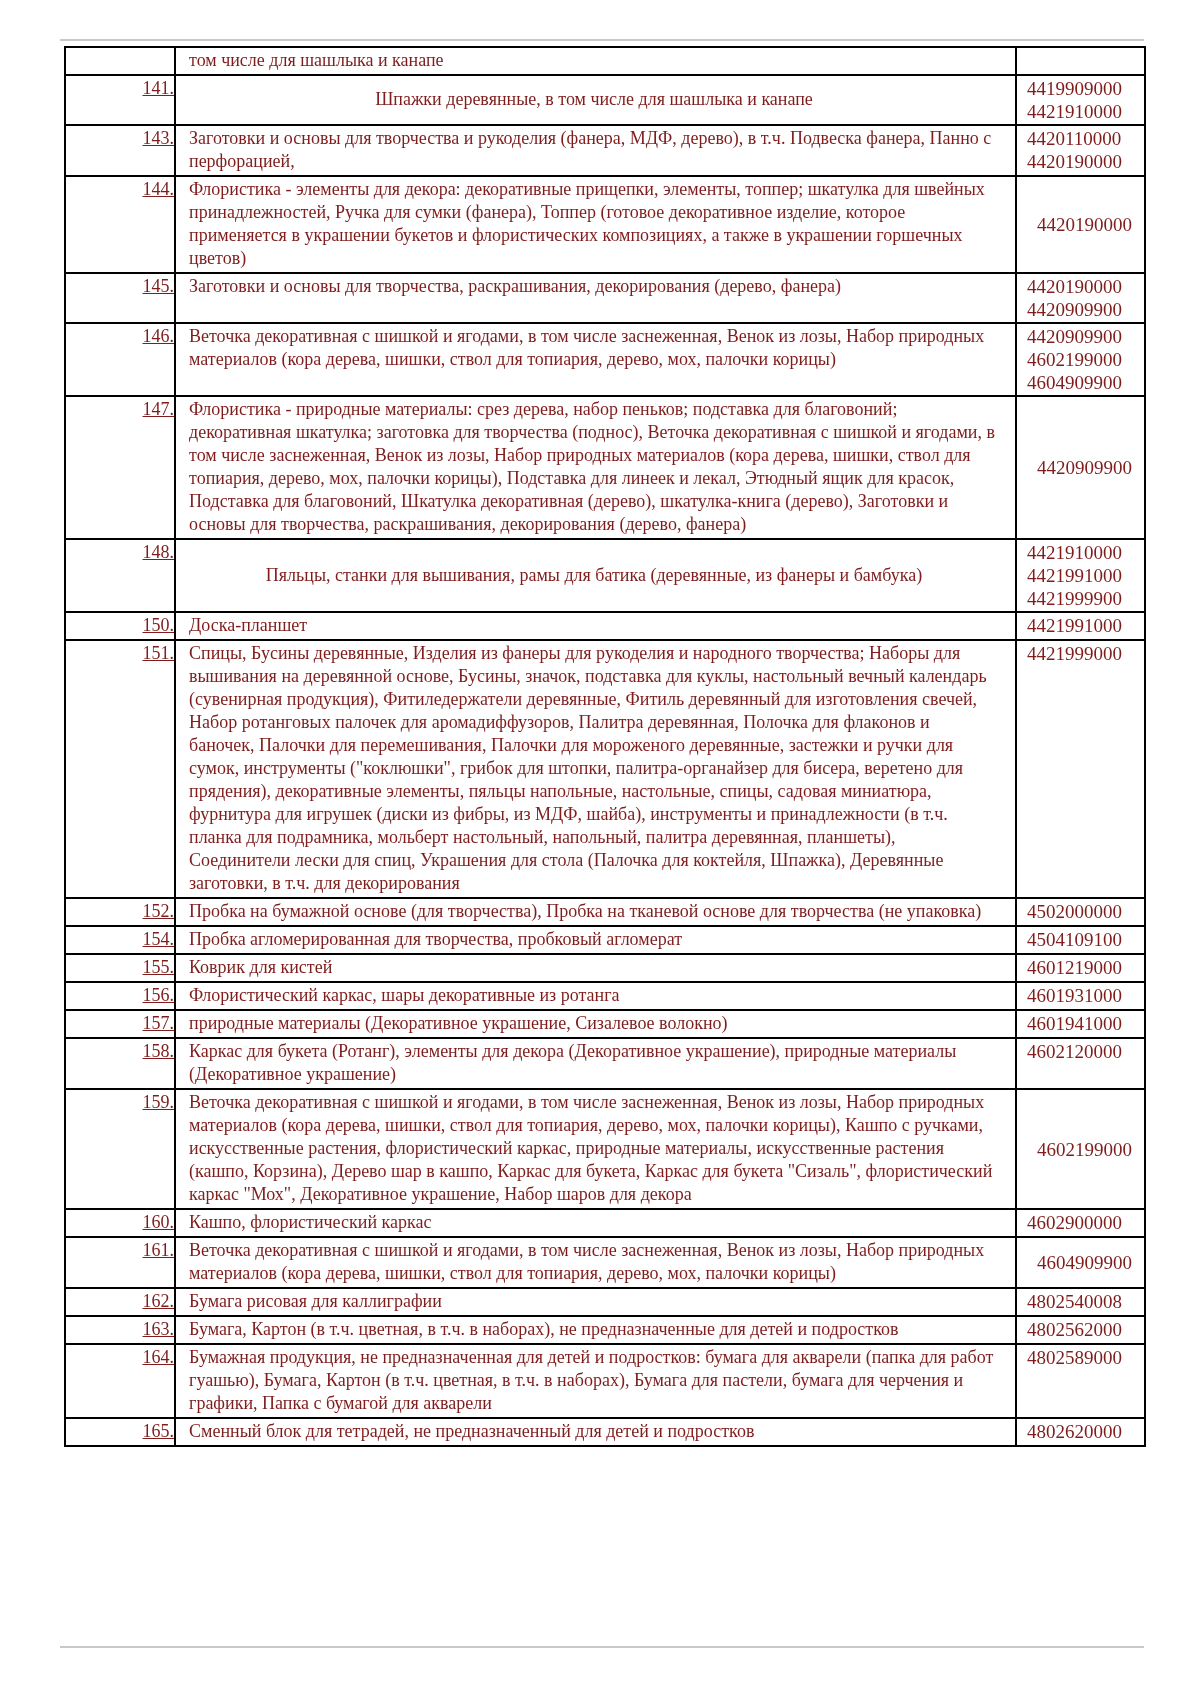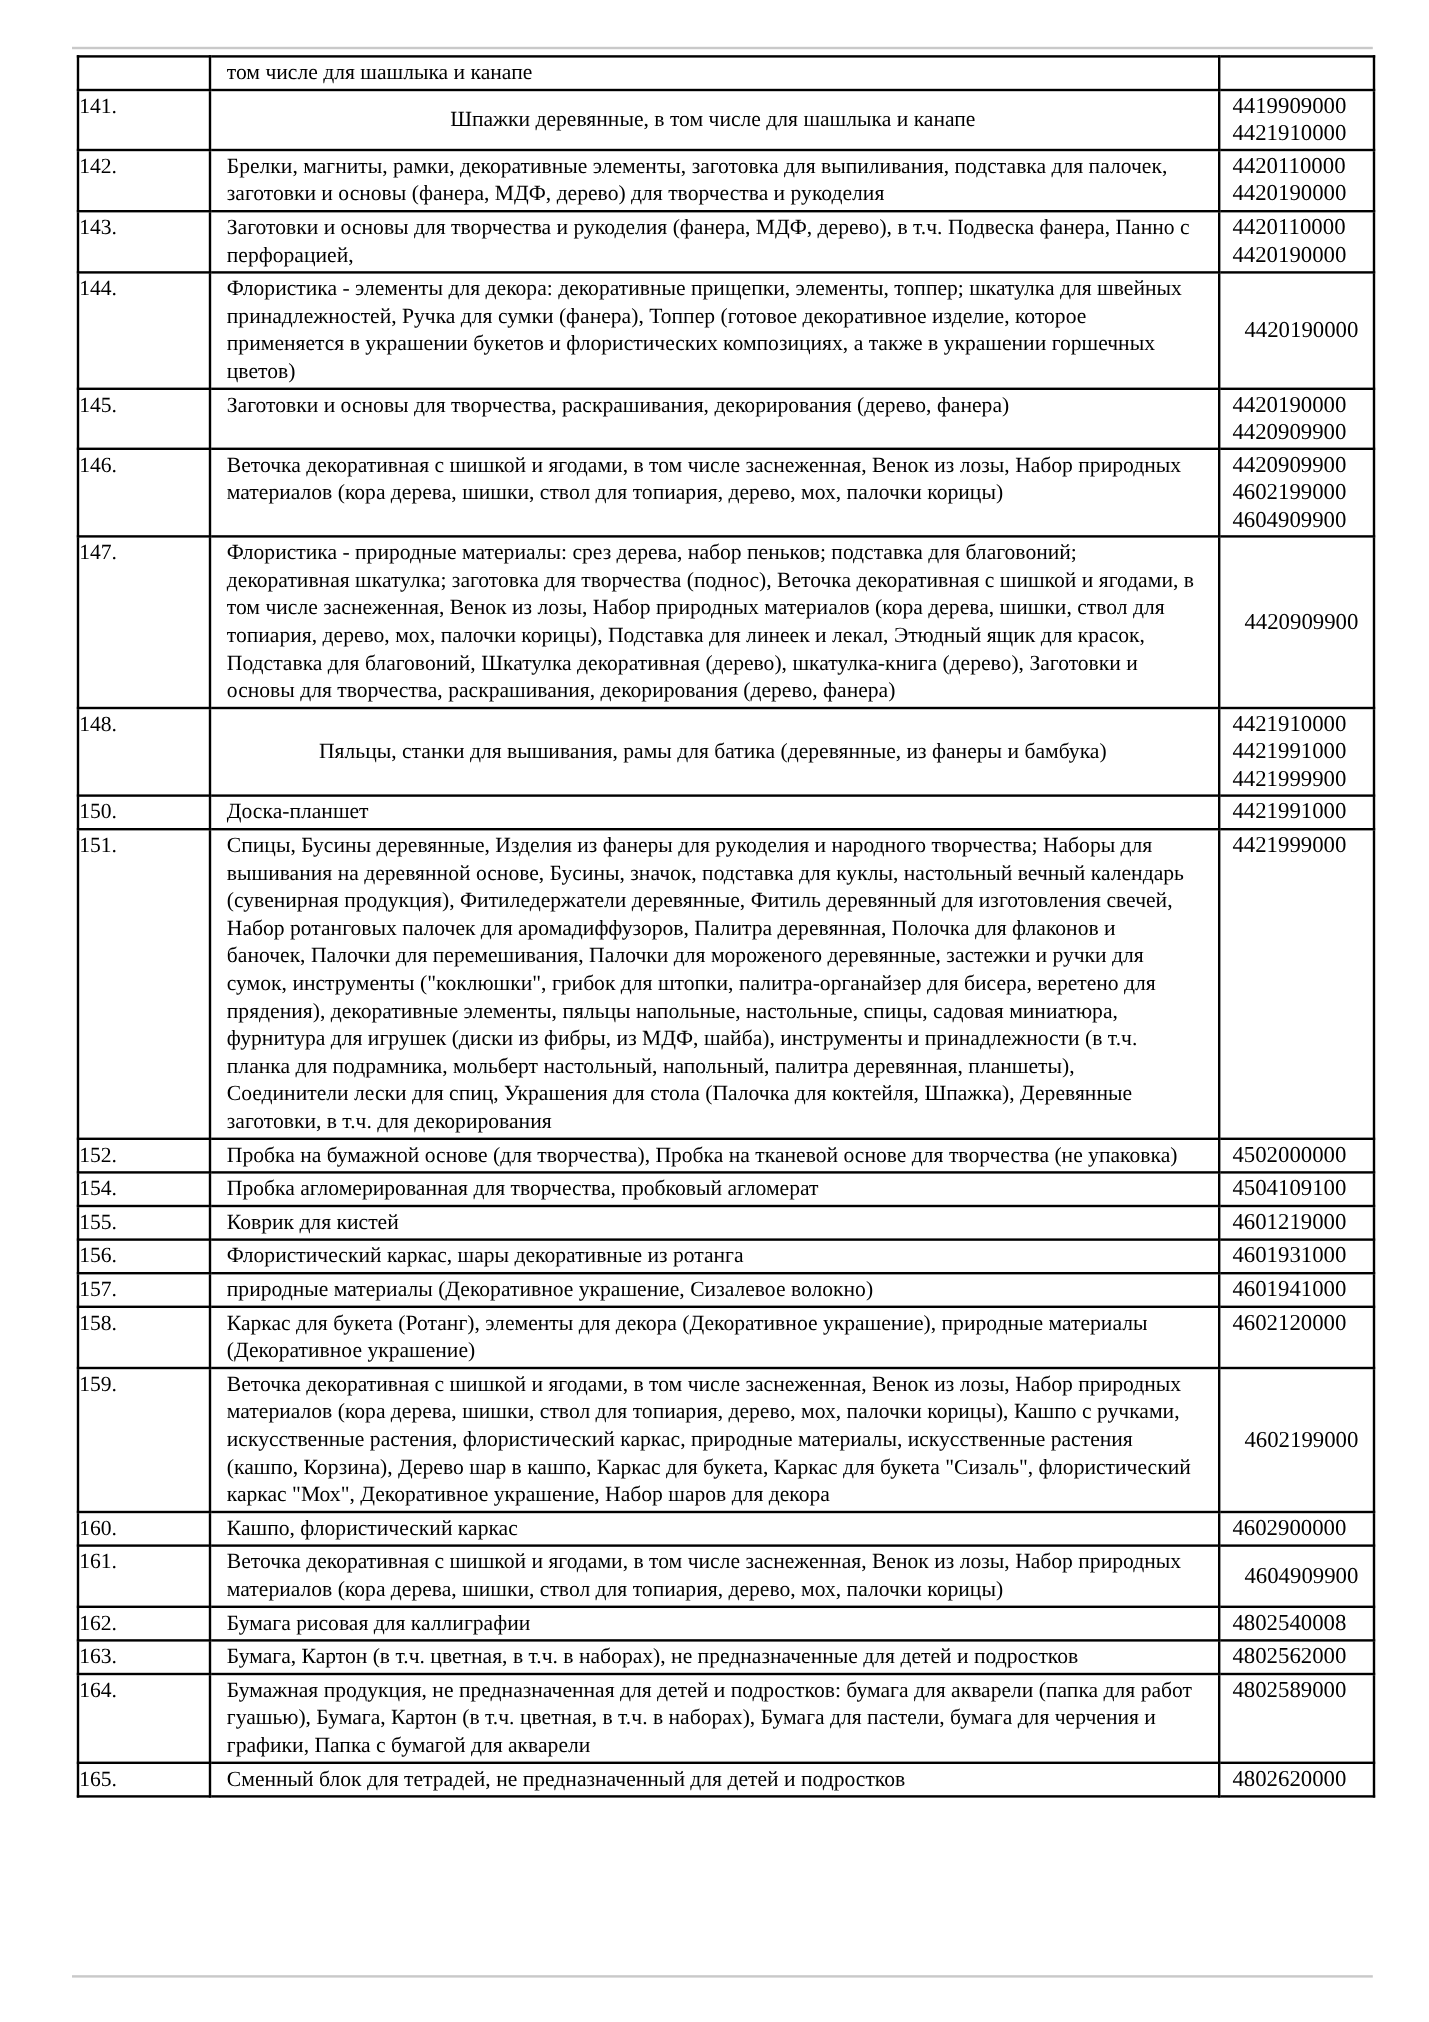--- a/index.html
+++ b/index.html
@@ -3,42 +3,43 @@
 <meta charset="utf-8">
 <style>
   * { margin: 0; padding: 0; box-sizing: border-box; }
   html, body { background: #ffffff; }
   .page {
     position: relative;
     width: 1191px;
     height: 1685px;
     background: #ffffff;
     font-family: "Liberation Serif", "DejaVu Serif", serif;
-    color: #000000;
+    color: #7f1d1d;
     overflow: hidden;
   }
   .doc-table {
     position: absolute;
     left: 64px;
     top: 46px;
     width: 1080px;
     border-collapse: collapse;
     table-layout: fixed;
   }
   .doc-table td {
     border: 2px solid #000000;
     vertical-align: top;
     font-size: 18px;
     line-height: 23px;
     padding: 0;
     word-wrap: break-word;
   }
   td.cell-num {
-    text-align: left;
+    text-align: right;
     padding-top: 1px;
+    text-decoration: underline;
   }
   td.cell-desc {
     padding: 1px 16px 2px 13px;
   }
   td.cell-codes {
     padding: 1px 2px 1px 10px;
     font-size: 19px;
   }
   td.vmid { vertical-align: middle; text-align: center; }
   .code-line {
@@ -82,28 +83,20 @@
   </tr>
         <tr class="table-row">
     <td class="cell-num">141.</td>
     <td class="cell-desc vmid">Шпажки деревянные, в том числе для шашлыка и канапе</td>
     <td class="cell-codes">
             <div class="code-line">4419909000</div>
             <div class="code-line">4421910000</div>
           </td>
   </tr>
         <tr class="table-row">
-    <td class="cell-num">142.</td>
-    <td class="cell-desc">Брелки, магниты, рамки, декоративные элементы, заготовка для выпиливания, подставка для палочек, заготовки и основы (фанера, МДФ, дерево) для творчества и рукоделия</td>
-    <td class="cell-codes">
-            <div class="code-line">4420110000</div>
-            <div class="code-line">4420190000</div>
-          </td>
-  </tr>
-        <tr class="table-row">
     <td class="cell-num">143.</td>
     <td class="cell-desc">Заготовки и основы для творчества и рукоделия (фанера, МДФ, дерево), в т.ч. Подвеска фанера, Панно с перфорацией,</td>
     <td class="cell-codes">
             <div class="code-line">4420110000</div>
             <div class="code-line">4420190000</div>
           </td>
   </tr>
         <tr class="table-row">
     <td class="cell-num">144.</td>
     <td class="cell-desc">Флористика - элементы для декора: декоративные прищепки, элементы, топпер; шкатулка для швейных принадлежностей, Ручка для сумки (фанера), Топпер (готовое декоративное изделие, которое применяется в украшении букетов и флористических композициях, а также в украшении горшечных цветов)</td>

